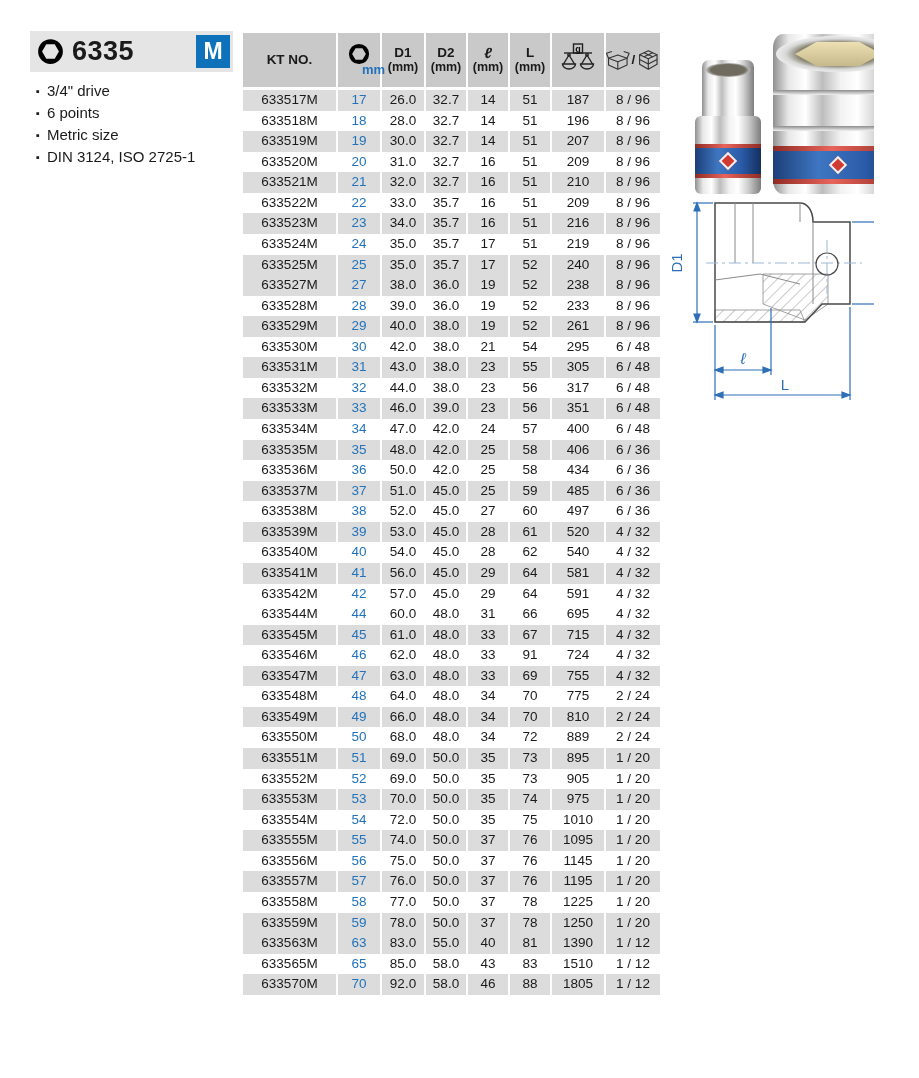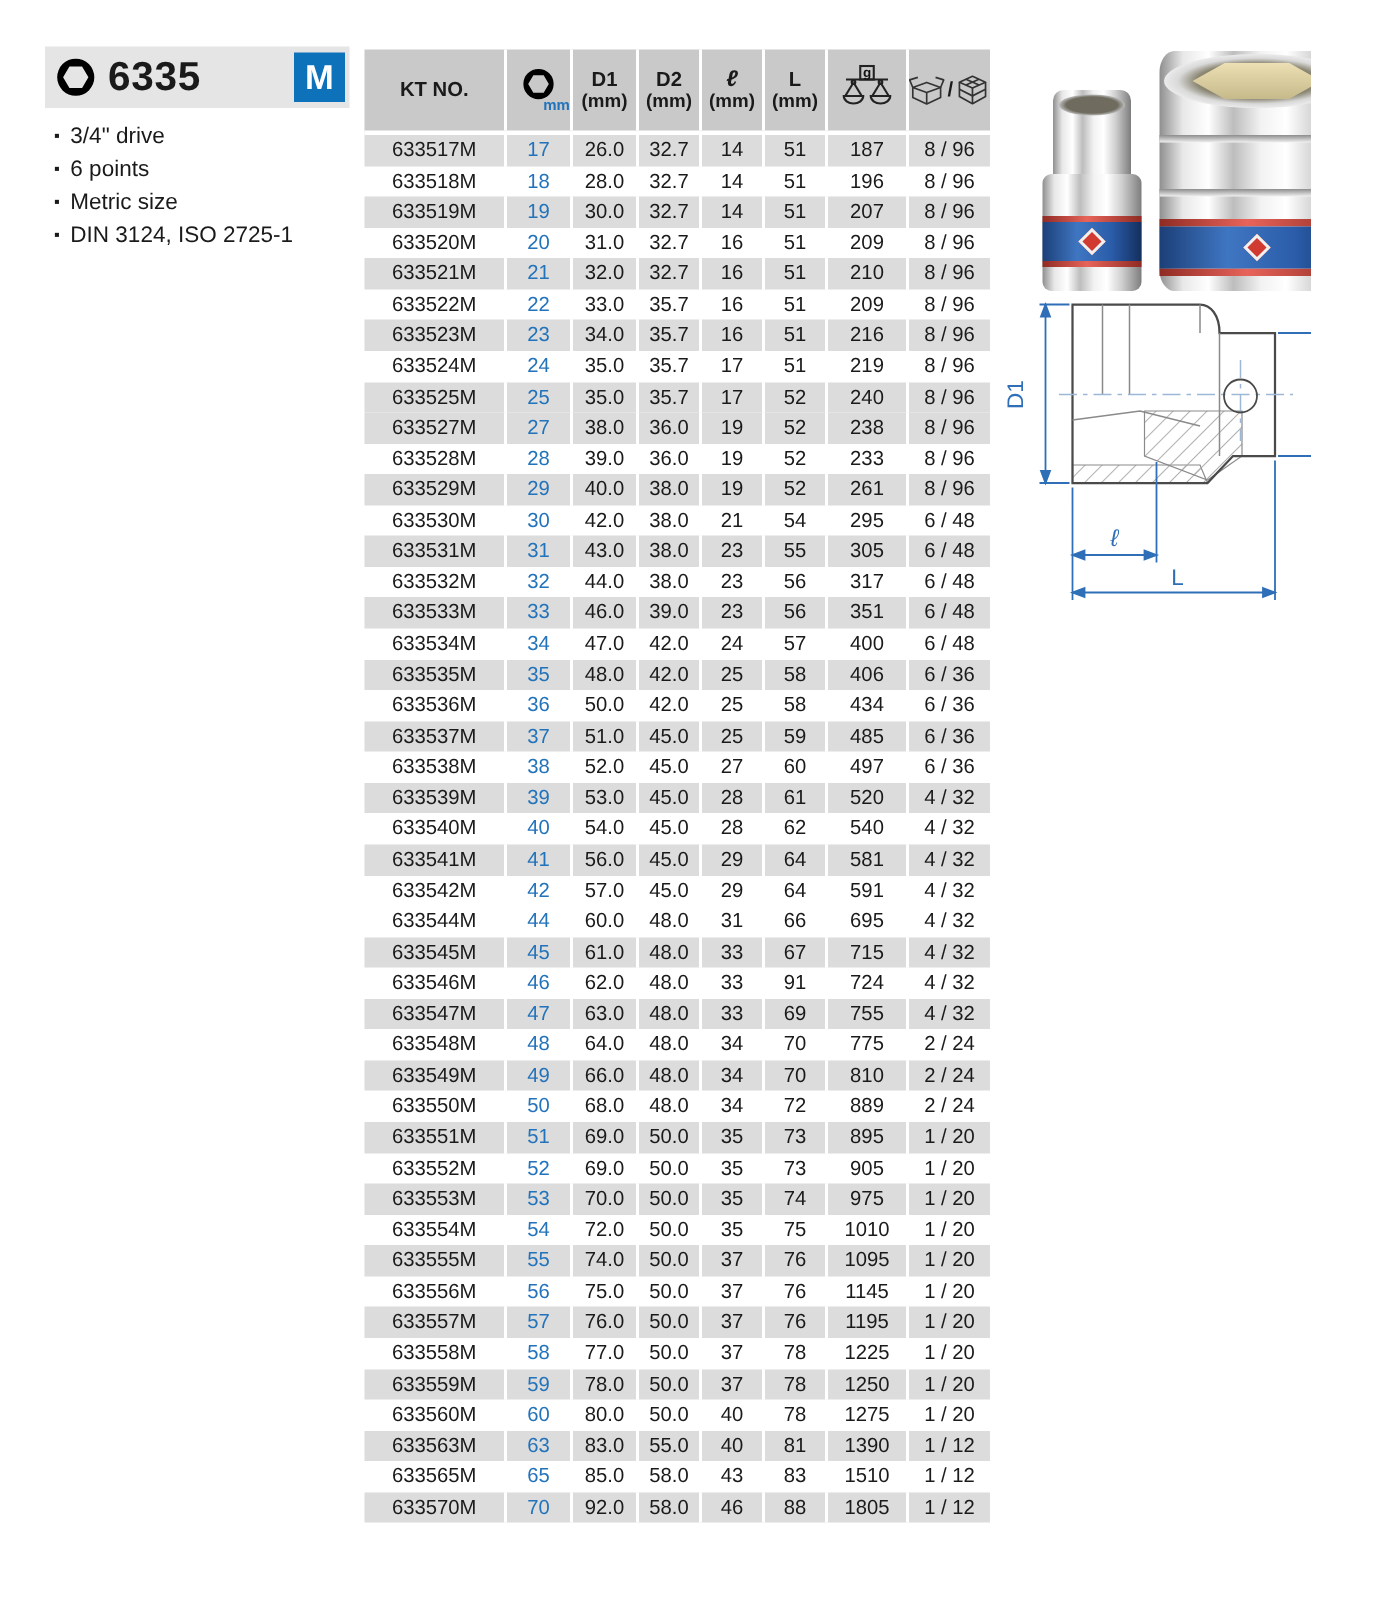--- a/index.html
+++ b/index.html
@@ -21,21 +21,21 @@
   table.spec{position:absolute;left:243px;top:33px;width:417px;border-collapse:collapse;
              table-layout:fixed;font-size:13.5px;}
   table.spec th,table.spec td{padding:0;text-align:center;vertical-align:middle;
              border-left:2px solid #fff;}
   table.spec th:first-child,table.spec td:first-child{border-left:none;}
   table.spec thead th{background:#c9c9c9;height:54px;border-bottom:3px solid #fff;
              font-weight:bold;line-height:1.1;}
   table.spec td{height:20.57px;line-height:20.57px;white-space:nowrap;}
   table.spec tr.shade td{background:#dcdcdc;}
   .unit{font-size:12.5px;font-weight:bold;}
-  .mmlabel{color:#2273bb;font-weight:bold;font-size:10px;margin-top:-2px;margin-left:24px;}
+  .mmlabel{color:#2273bb;font-weight:bold;font-size:13px;margin-top:-2px;margin-left:24px;}
   td.blue{color:#2273bb;}
   .hexicon-sm{width:22px;height:22px;display:block;margin:0 auto;}
   .hdr-icons{display:flex;align-items:center;justify-content:center;gap:2px;}
   .lscript{font-style:italic;font-size:15px;}
 
   
   .photo{position:absolute;left:660px;top:22px;width:259px;height:172px;}
   .chrome{background:linear-gradient(90deg,#8f8f8f 0%,#e8e8e8 12%,#ffffff 25%,#bdbdbd 38%,
           #f2f2f2 52%,#ffffff 65%,#d0d0d0 80%,#7d7d7d 100%);}
   .socket{position:absolute;}
@@ -563,30 +563,20 @@
         <tr class="shade">
           <td>633559M</td>
           <td class="blue">59</td>
           <td>78.0</td>
           <td>50.0</td>
           <td>37</td>
           <td>78</td>
           <td>1250</td>
           <td>1 / 20</td>
         </tr>
-        <tr>
-          <td>633560M</td>
-          <td class="blue">60</td>
-          <td>80.0</td>
-          <td>50.0</td>
-          <td>40</td>
-          <td>78</td>
-          <td>1275</td>
-          <td>1 / 20</td>
-        </tr>
         <tr class="shade">
           <td>633563M</td>
           <td class="blue">63</td>
           <td>83.0</td>
           <td>55.0</td>
           <td>40</td>
           <td>81</td>
           <td>1390</td>
           <td>1 / 12</td>
         </tr>

